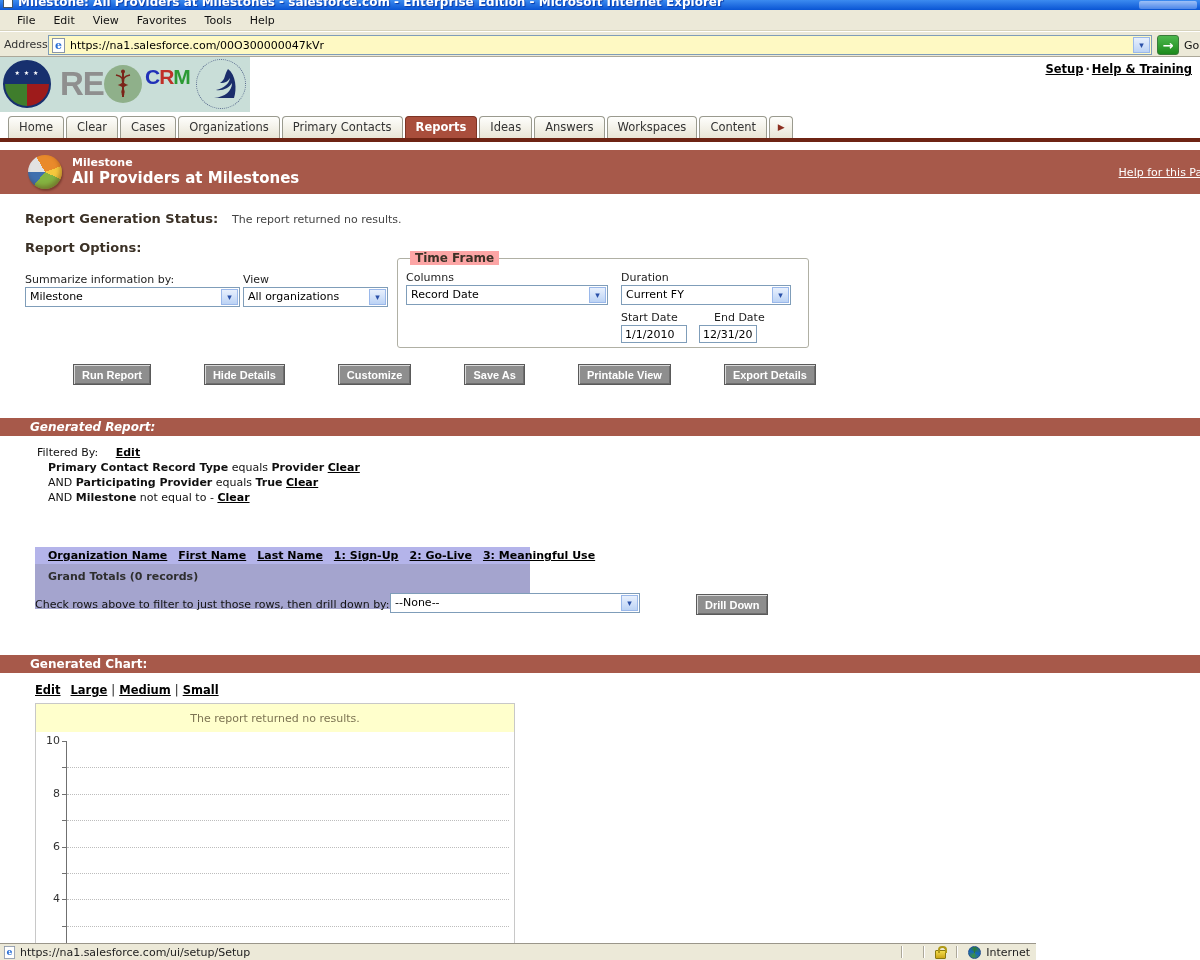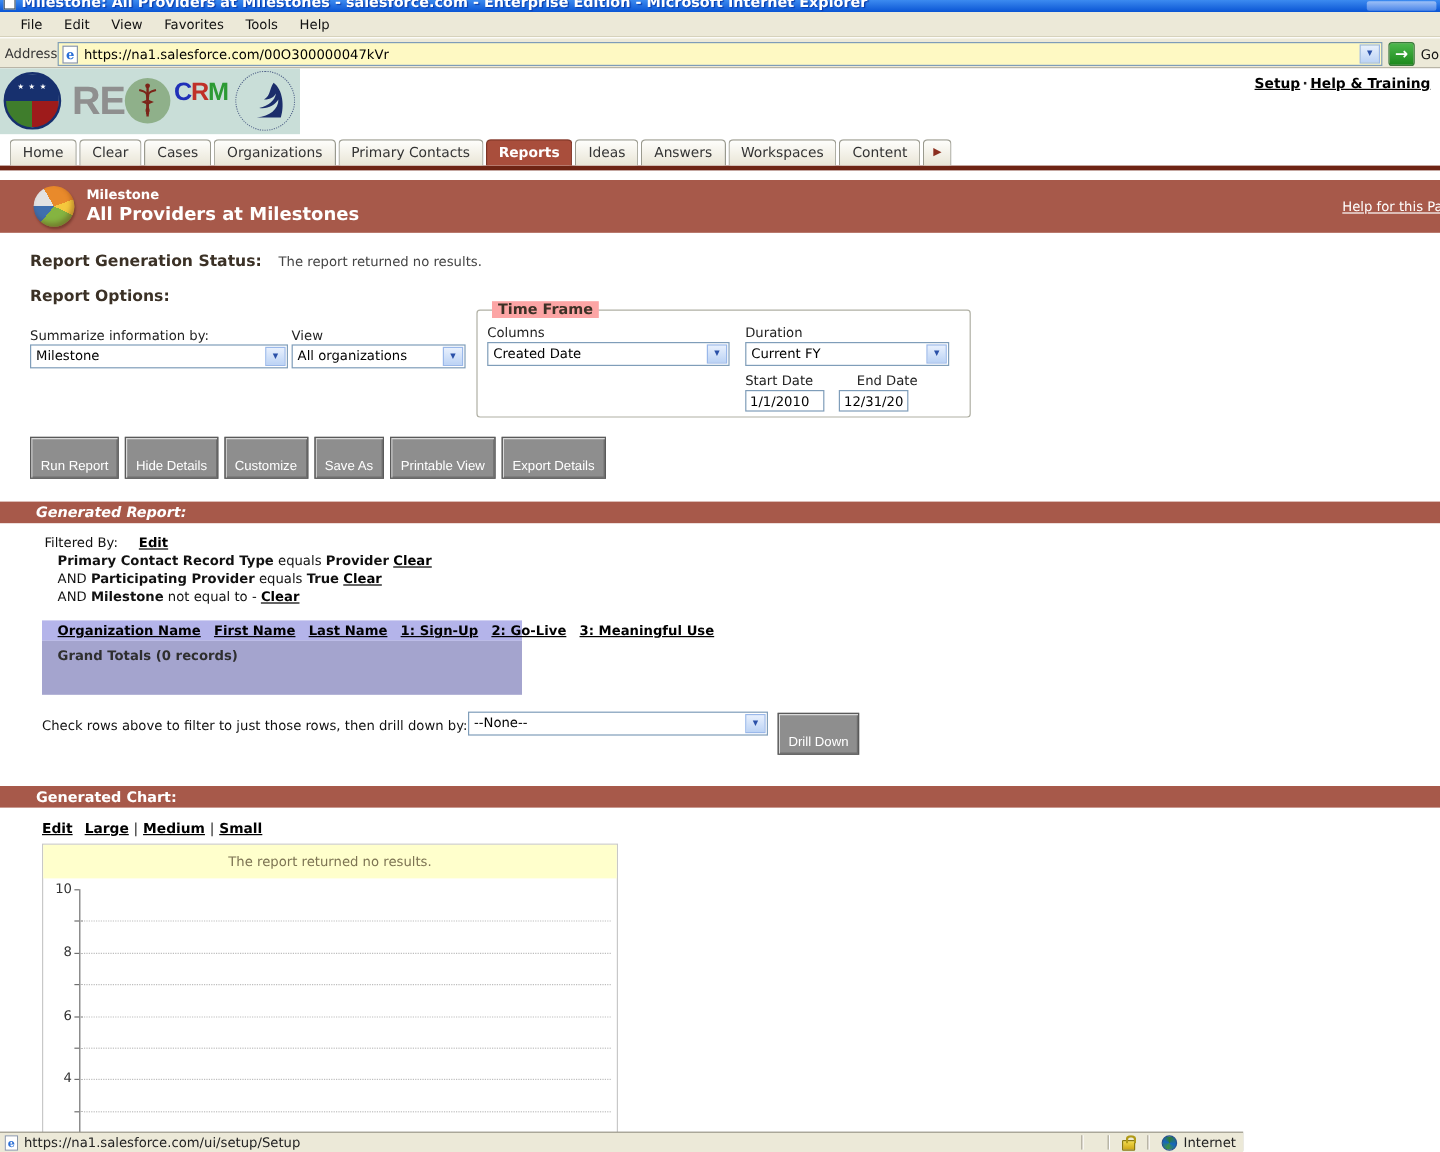--- a/index.html
+++ b/index.html
@@ -94,33 +94,33 @@
     display:flex; align-items:center; justify-content:center; color:#2a50a8; font-size:9px; }
   .xp-input { position:absolute; height:18px; border:1px solid #7f9db9; background:#fff;
     font-size:11px; padding:1px 3px; font-family:inherit; color:#000; }
 
   .tf-fieldset { position:absolute; left:397px; top:258px; width:412px; height:90px;
     border:1px solid #b0b0a4; border-radius:3px; }
   .tf-legend { position:absolute; left:12px; top:-8px; background:#fca5a5; padding:0 5px;
     font-weight:bold; font-size:12px; color:#3b3126; }
 
   .btn-row { position:absolute; top:364px; left:25px; display:flex; gap:5px; }
-  .gray-btn { background:#8e8e8e; color:#fff; font-weight:normal; font-size:11px;
-    padding:18px 8px 3px; border:1px solid #5a5a5a;
-    box-shadow:inset 1px 1px 0 #d9d9d9, inset -1px -1px 0 #6e6e6e; white-space:nowrap; cursor:default; }
+  .gray-btn { background:#8e8e8e; color:#fff; font-weight:bold; font-size:11px;
+    padding:4px 8px 3px; border:1px solid #5a5a5a;
+    box-shadow:inset 1px 1px 0 #d9d9d9, inset -1px -1px 0 #6e6e6e; white-space:nowrap; cursor:default;margin-left:48px; }
 
   .section-bar { position:absolute; left:0; width:1200px; height:18px; background:#a7594a;
     color:#fff; font-weight:bold; font-size:12px; line-height:18px; padding-left:30px; }
   .bar-report { top:418px;font-style:italic; } .bar-chart { top:655px; }
 
   .filtered-line { position:absolute; font-size:11px; color:#111; white-space:nowrap; }
   .filtered-line b { font-weight:bold; }
   .blk-link { color:#000; font-weight:bold; text-decoration:underline; }
 
-  .report-table { position:absolute; top:517px; left:35px; width:400px; }
+  .report-table { position:absolute; top:547px; left:35px; width:495px; }
   .rt-head { height:17px; background:#b4b4ea; display:flex; gap:11px; align-items:center; padding-left:13px; }
   .rt-head a { color:#000; font-weight:bold; text-decoration:underline; font-size:11px; white-space:nowrap; }
   .rt-body { height:45px; background:#a4a4ce; padding:6px 0 0 13px; font-weight:bold; color:#2e2e2e; }
 
   .drill-row-text { position:absolute; top:598px; left:35px; color:#111; }
   .drill-select { left:390px; top:593px; width:250px; }
   .drill-btn { position:absolute; left:648px; top:594px; }
 
   .chart-links { position:absolute; top:683px; left:35px; font-size:11.5px; font-weight:bold; }
   .chart-links a { color:#000; text-decoration:underline; }
@@ -247,21 +247,21 @@
   <span class="fld-label" style="left:243px; top:273px;">View</span>
   <div class="xp-select" style="left:243px; top:287px; width:145px;">
     <span>All organizations</span>
     <span class="chev">▾</span>
   </div>
 
   <div class="tf-fieldset">
     <span class="tf-legend">Time Frame</span>
     <span class="fld-label" style="left:8px; top:12px;">Columns</span>
     <div class="xp-select" style="left:8px; top:26px; width:202px;">
-      <span>Created Date</span>
+      <span>Record Date</span>
       <span class="chev">▾</span>
     </div>
     <span class="fld-label" style="left:223px; top:12px;">Duration</span>
     <div class="xp-select" style="left:223px; top:26px; width:170px;">
       <span>Current FY</span>
       <span class="chev">▾</span>
     </div>
     <span class="fld-label" style="left:223px; top:52px;">Start Date</span>
     <input class="xp-input" style="left: 223px; top: 66px; width: 66px;" value="1/1/2010">
     <span class="fld-label" style="left:316px; top:52px;">End Date</span>

